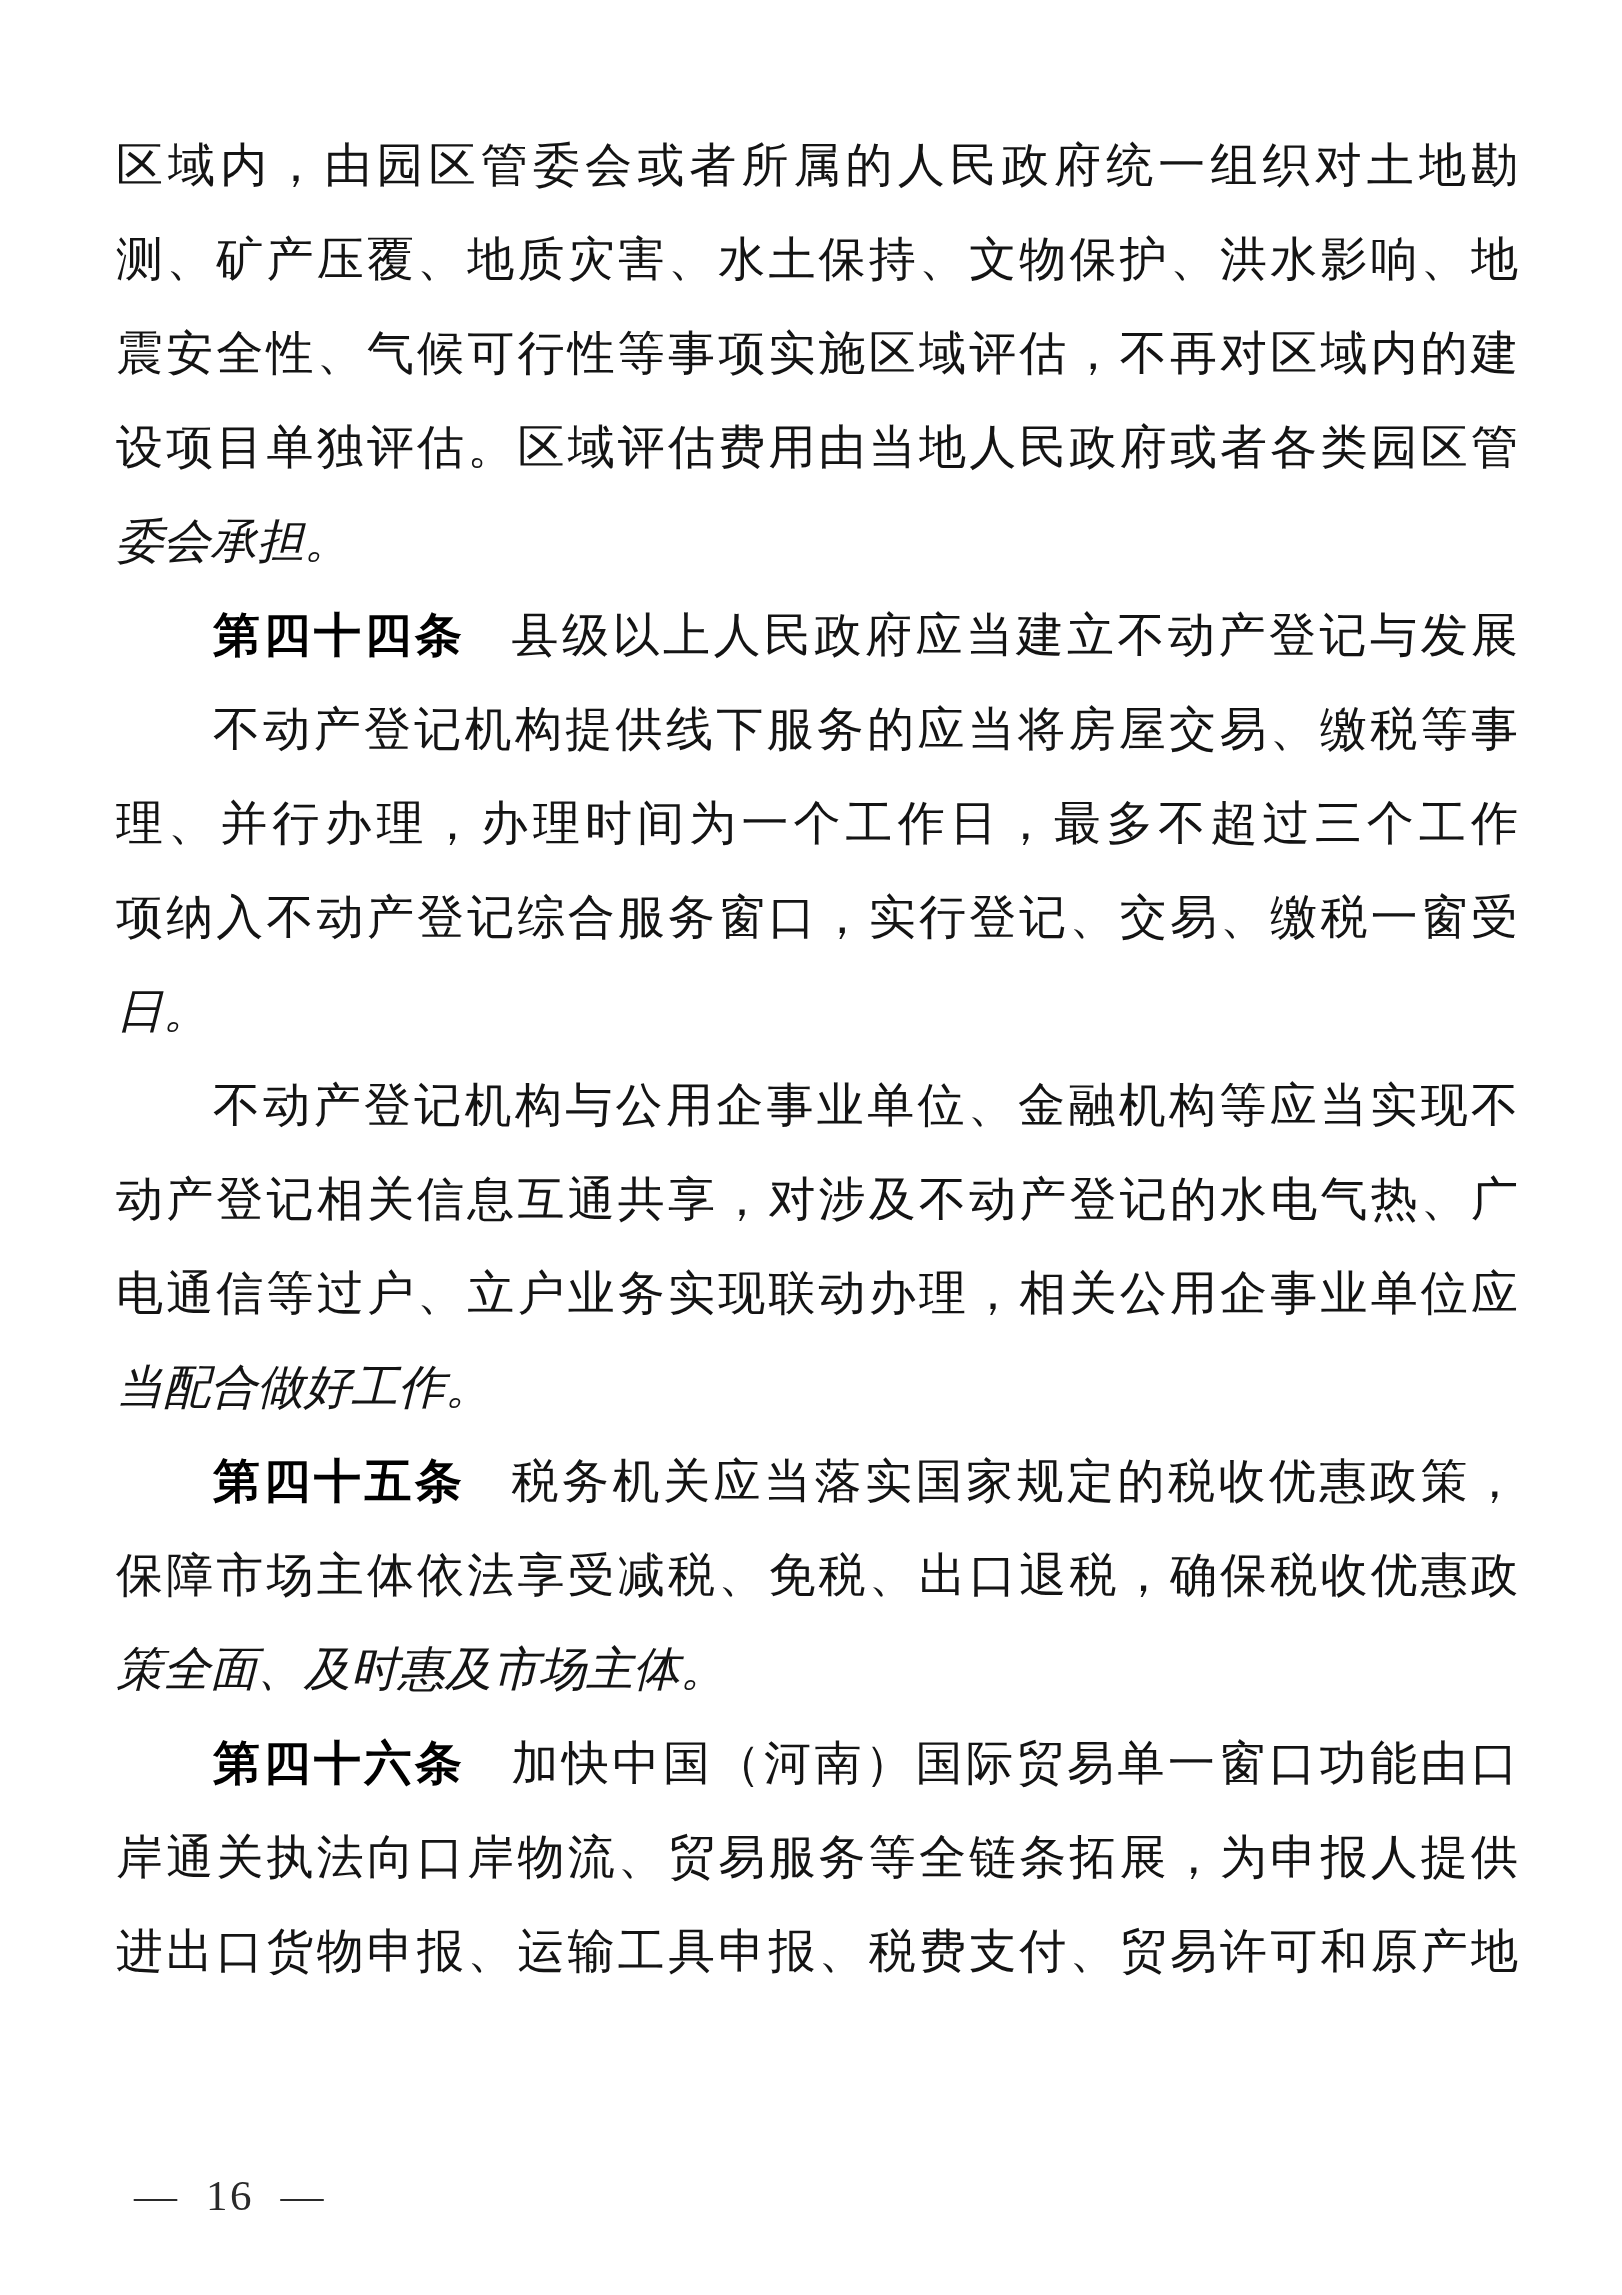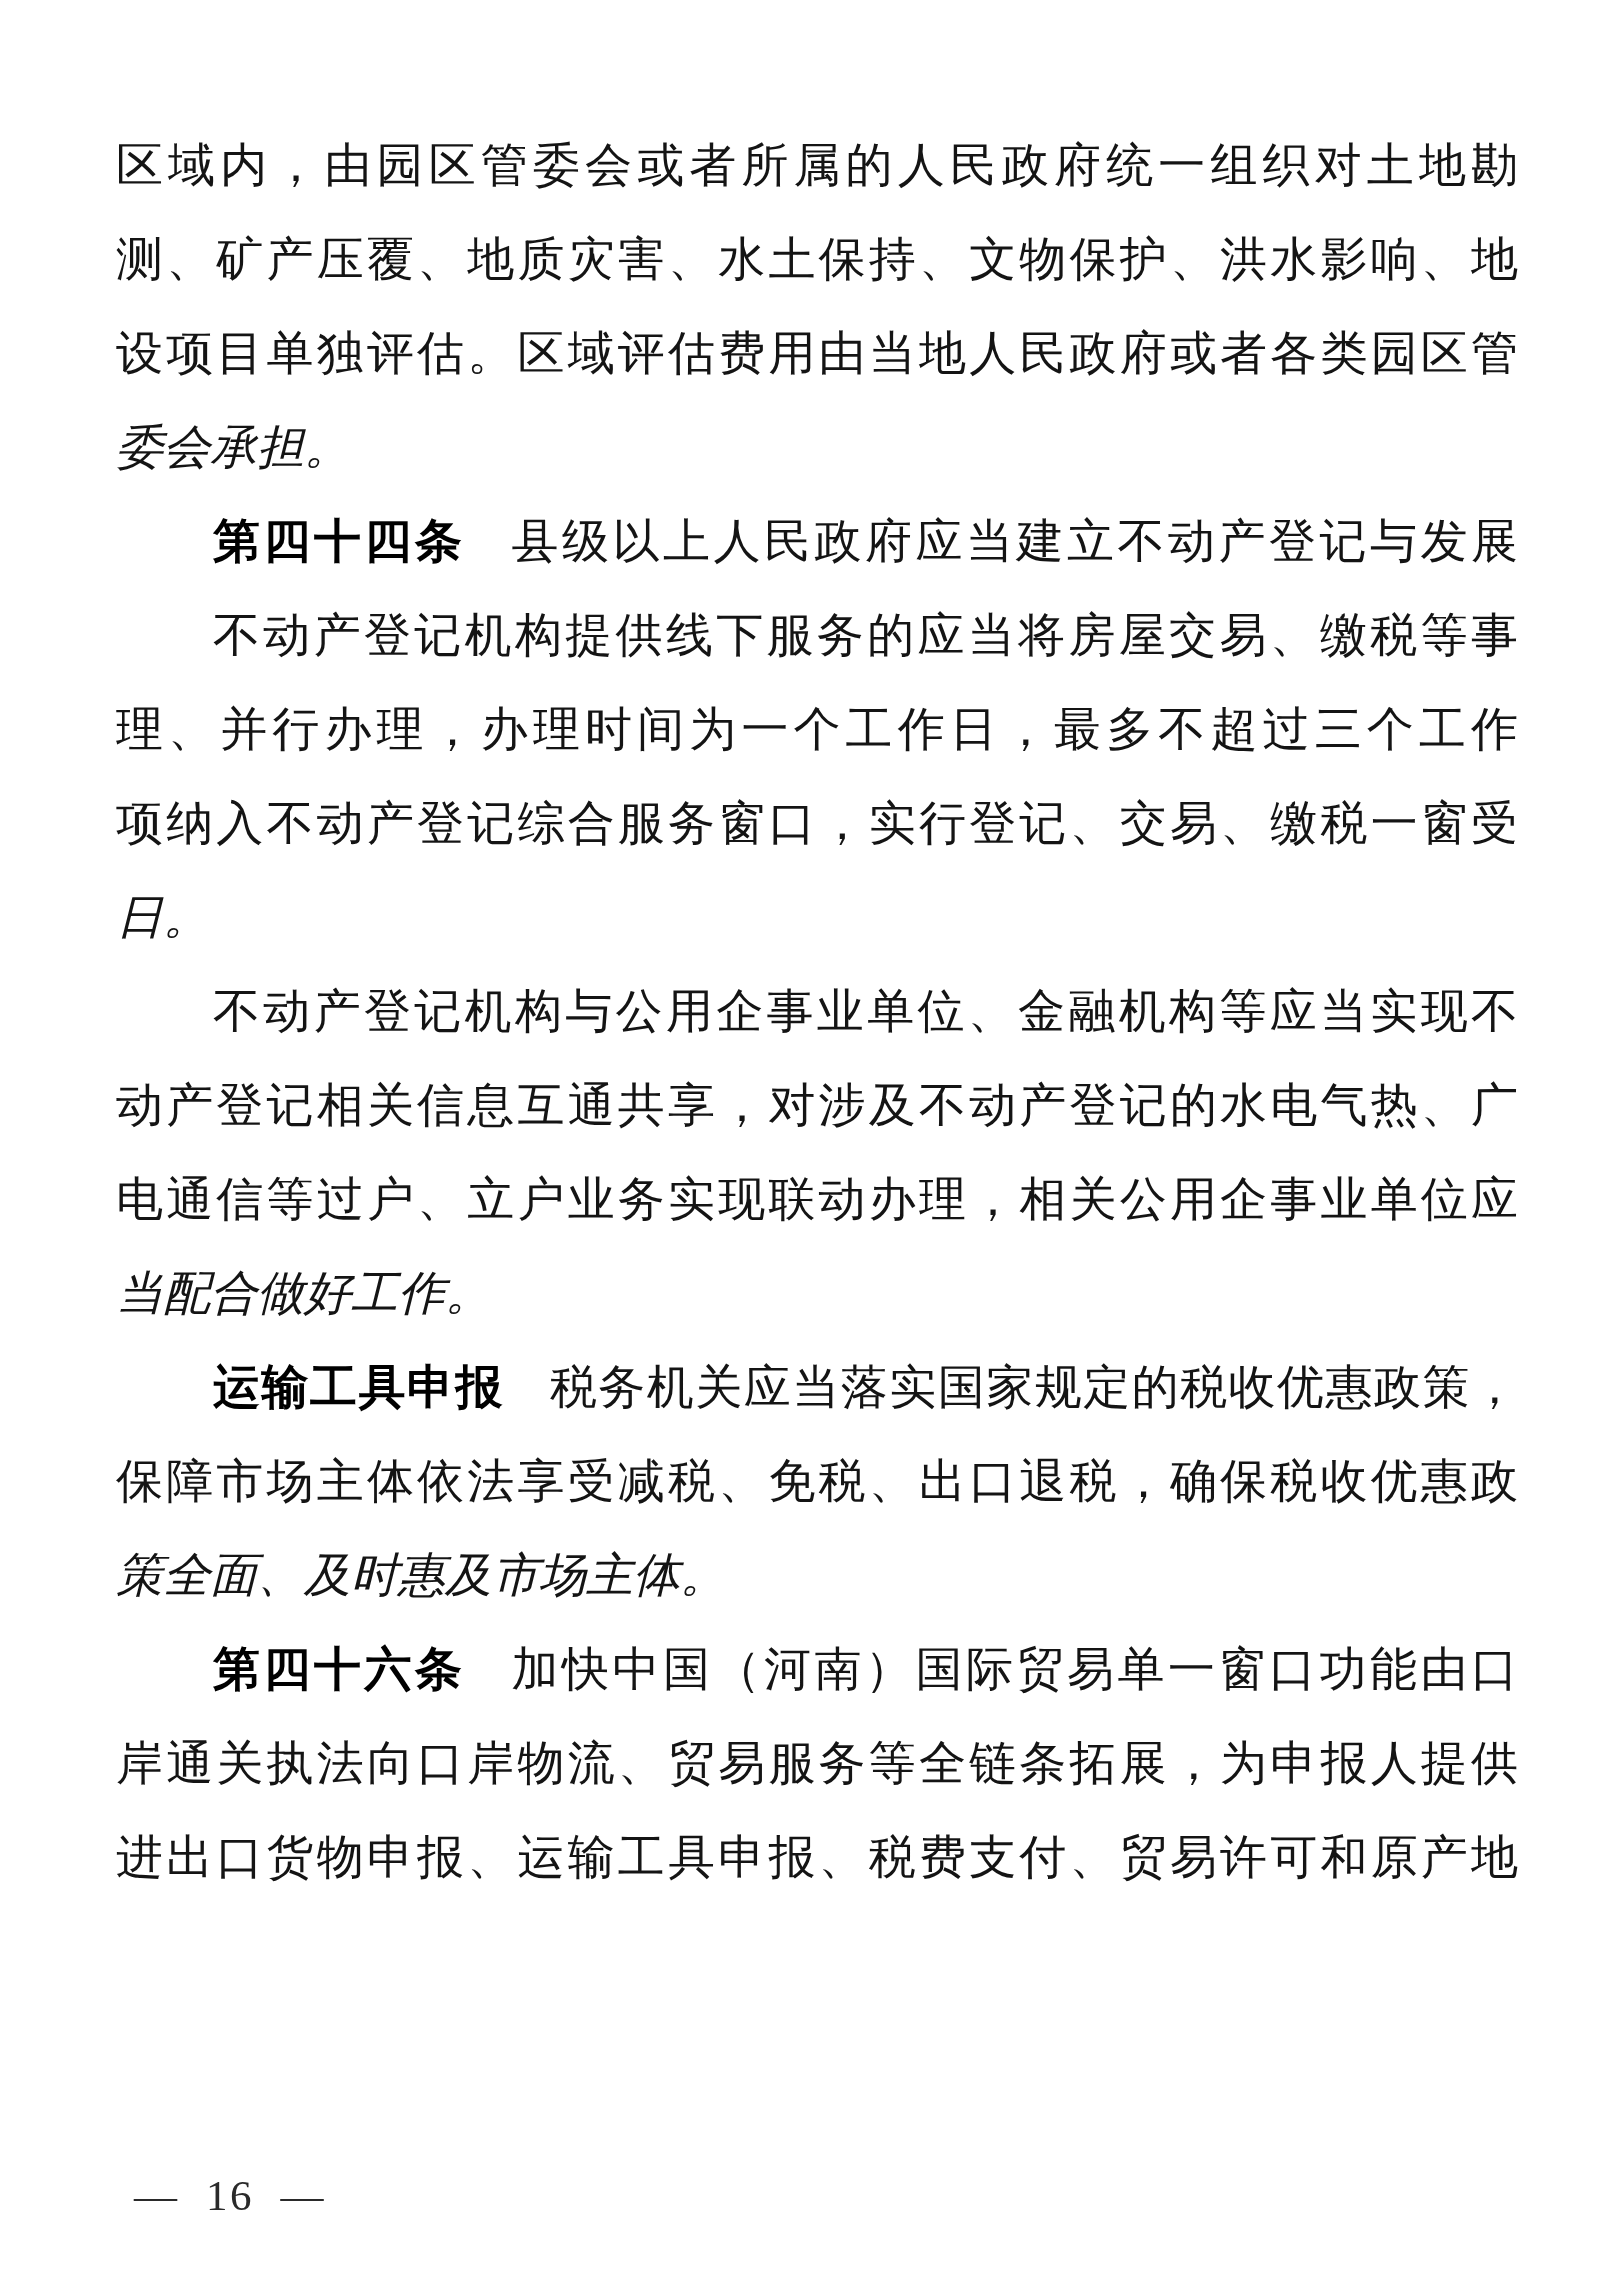--- a/index.html
+++ b/index.html
@@ -52,32 +52,33 @@
     letter-spacing: 2.6px;
     word-spacing: 13px;
   }
 </style>
 </head>
 <body>
 
 <div class="doc-body">
   <div class="line justify">区域内，由园区管委会或者所属的人民政府统一组织对土地勘</div>
   <div class="line justify">测、矿产压覆、地质灾害、水土保持、文物保护、洪水影响、地</div>
+  <div class="line justify">震安全性、气候可行性等事项实施区域评估，不再对区域内的建</div>
   <div class="line justify">设项目单独评估。区域评估费用由当地人民政府或者各类园区管</div>
   <div class="line plain">委会承担。</div>
   <div class="line justify indent"><span class="art">第四十四条</span><span>县级以上人民政府应当建立不动产登记与发展</span></div>
   <div class="line justify indent">不动产登记机构提供线下服务的应当将房屋交易、缴税等事</div>
   <div class="line justify">理、并行办理，办理时间为一个工作日，最多不超过三个工作</div>
   <div class="line justify">项纳入不动产登记综合服务窗口，实行登记、交易、缴税一窗受</div>
   <div class="line plain">日。</div>
   <div class="line justify indent">不动产登记机构与公用企事业单位、金融机构等应当实现不</div>
   <div class="line justify">动产登记相关信息互通共享，对涉及不动产登记的水电气热、广</div>
   <div class="line justify">电通信等过户、立户业务实现联动办理，相关公用企事业单位应</div>
   <div class="line plain">当配合做好工作。</div>
-  <div class="line justify indent"><span class="art">运输工具申报</span><span>税务机关应当落实国家规定的税收优惠政策，</span></div>
+  <div class="line justify indent"><span class="art">第四十五条</span><span>税务机关应当落实国家规定的税收优惠政策，</span></div>
   <div class="line justify">保障市场主体依法享受减税、免税、出口退税，确保税收优惠政</div>
   <div class="line plain">策全面、及时惠及市场主体。</div>
   <div class="line justify indent"><span class="art">第四十六条</span><span>加快中国（河南）国际贸易单一窗口功能由口</span></div>
   <div class="line justify">岸通关执法向口岸物流、贸易服务等全链条拓展，为申报人提供</div>
   <div class="line justify">进出口货物申报、运输工具申报、税费支付、贸易许可和原产地</div>
 </div>
 
 <div class="footer">— 16 —</div>
 
 

